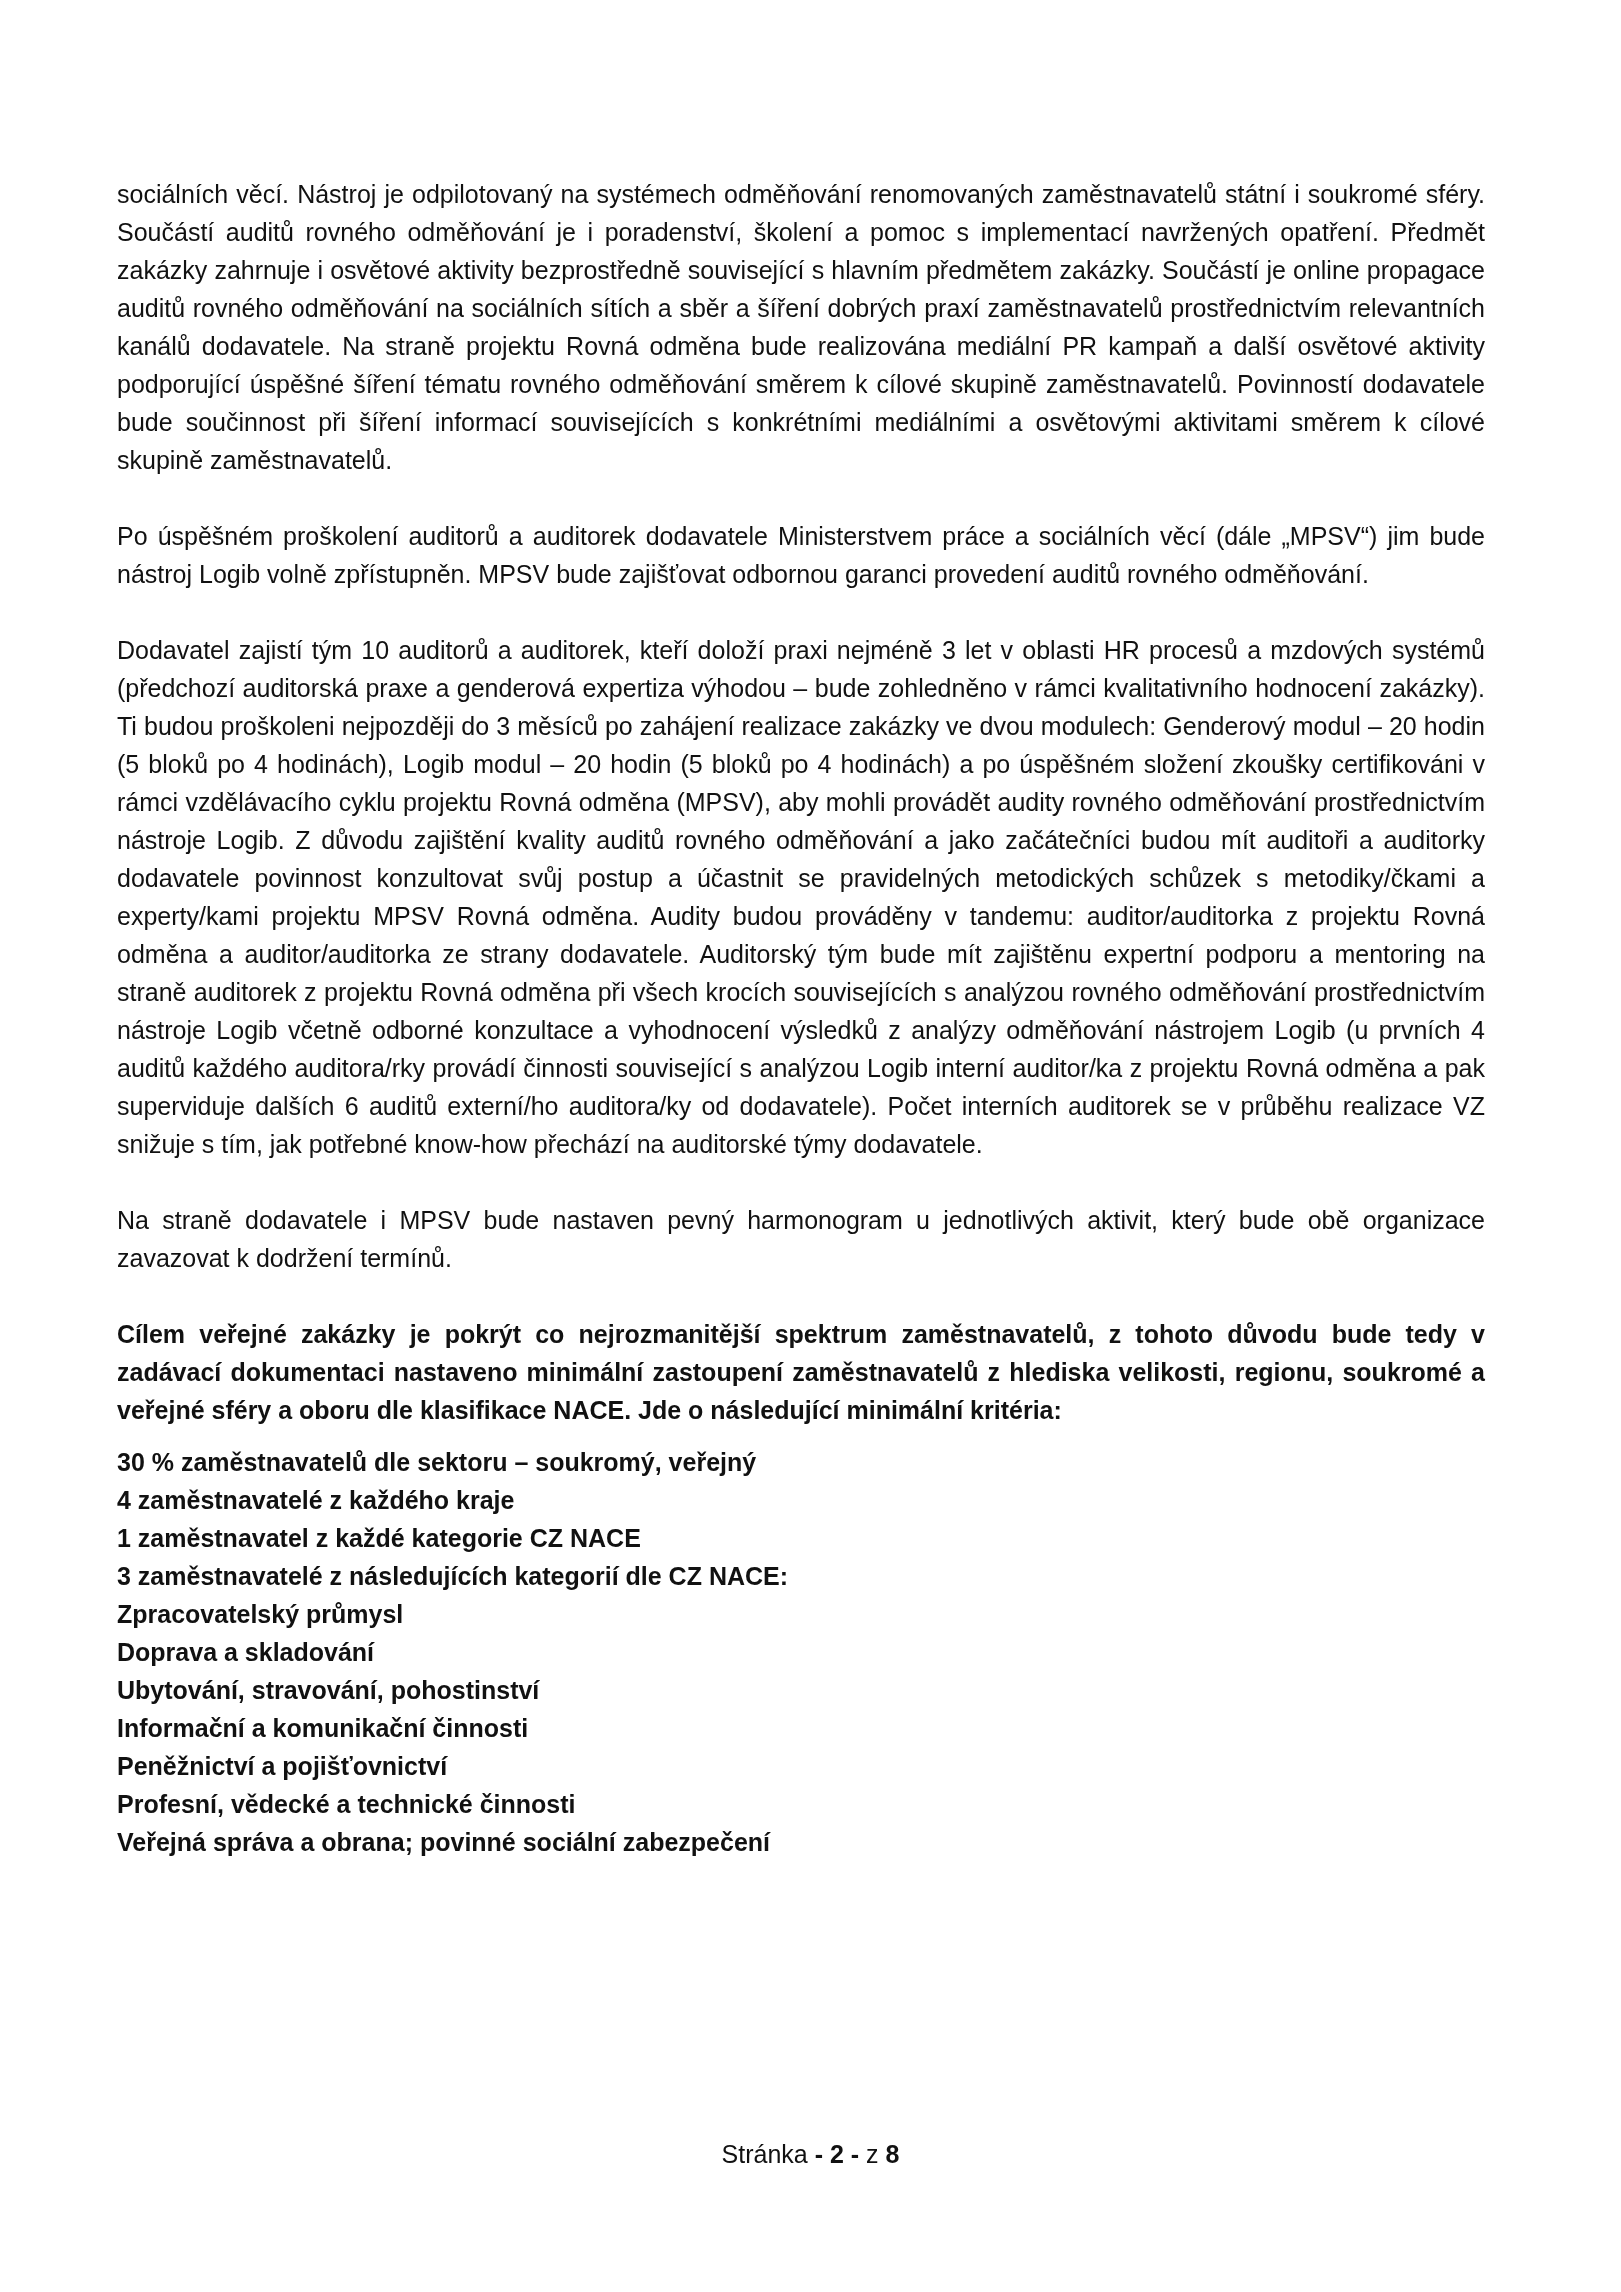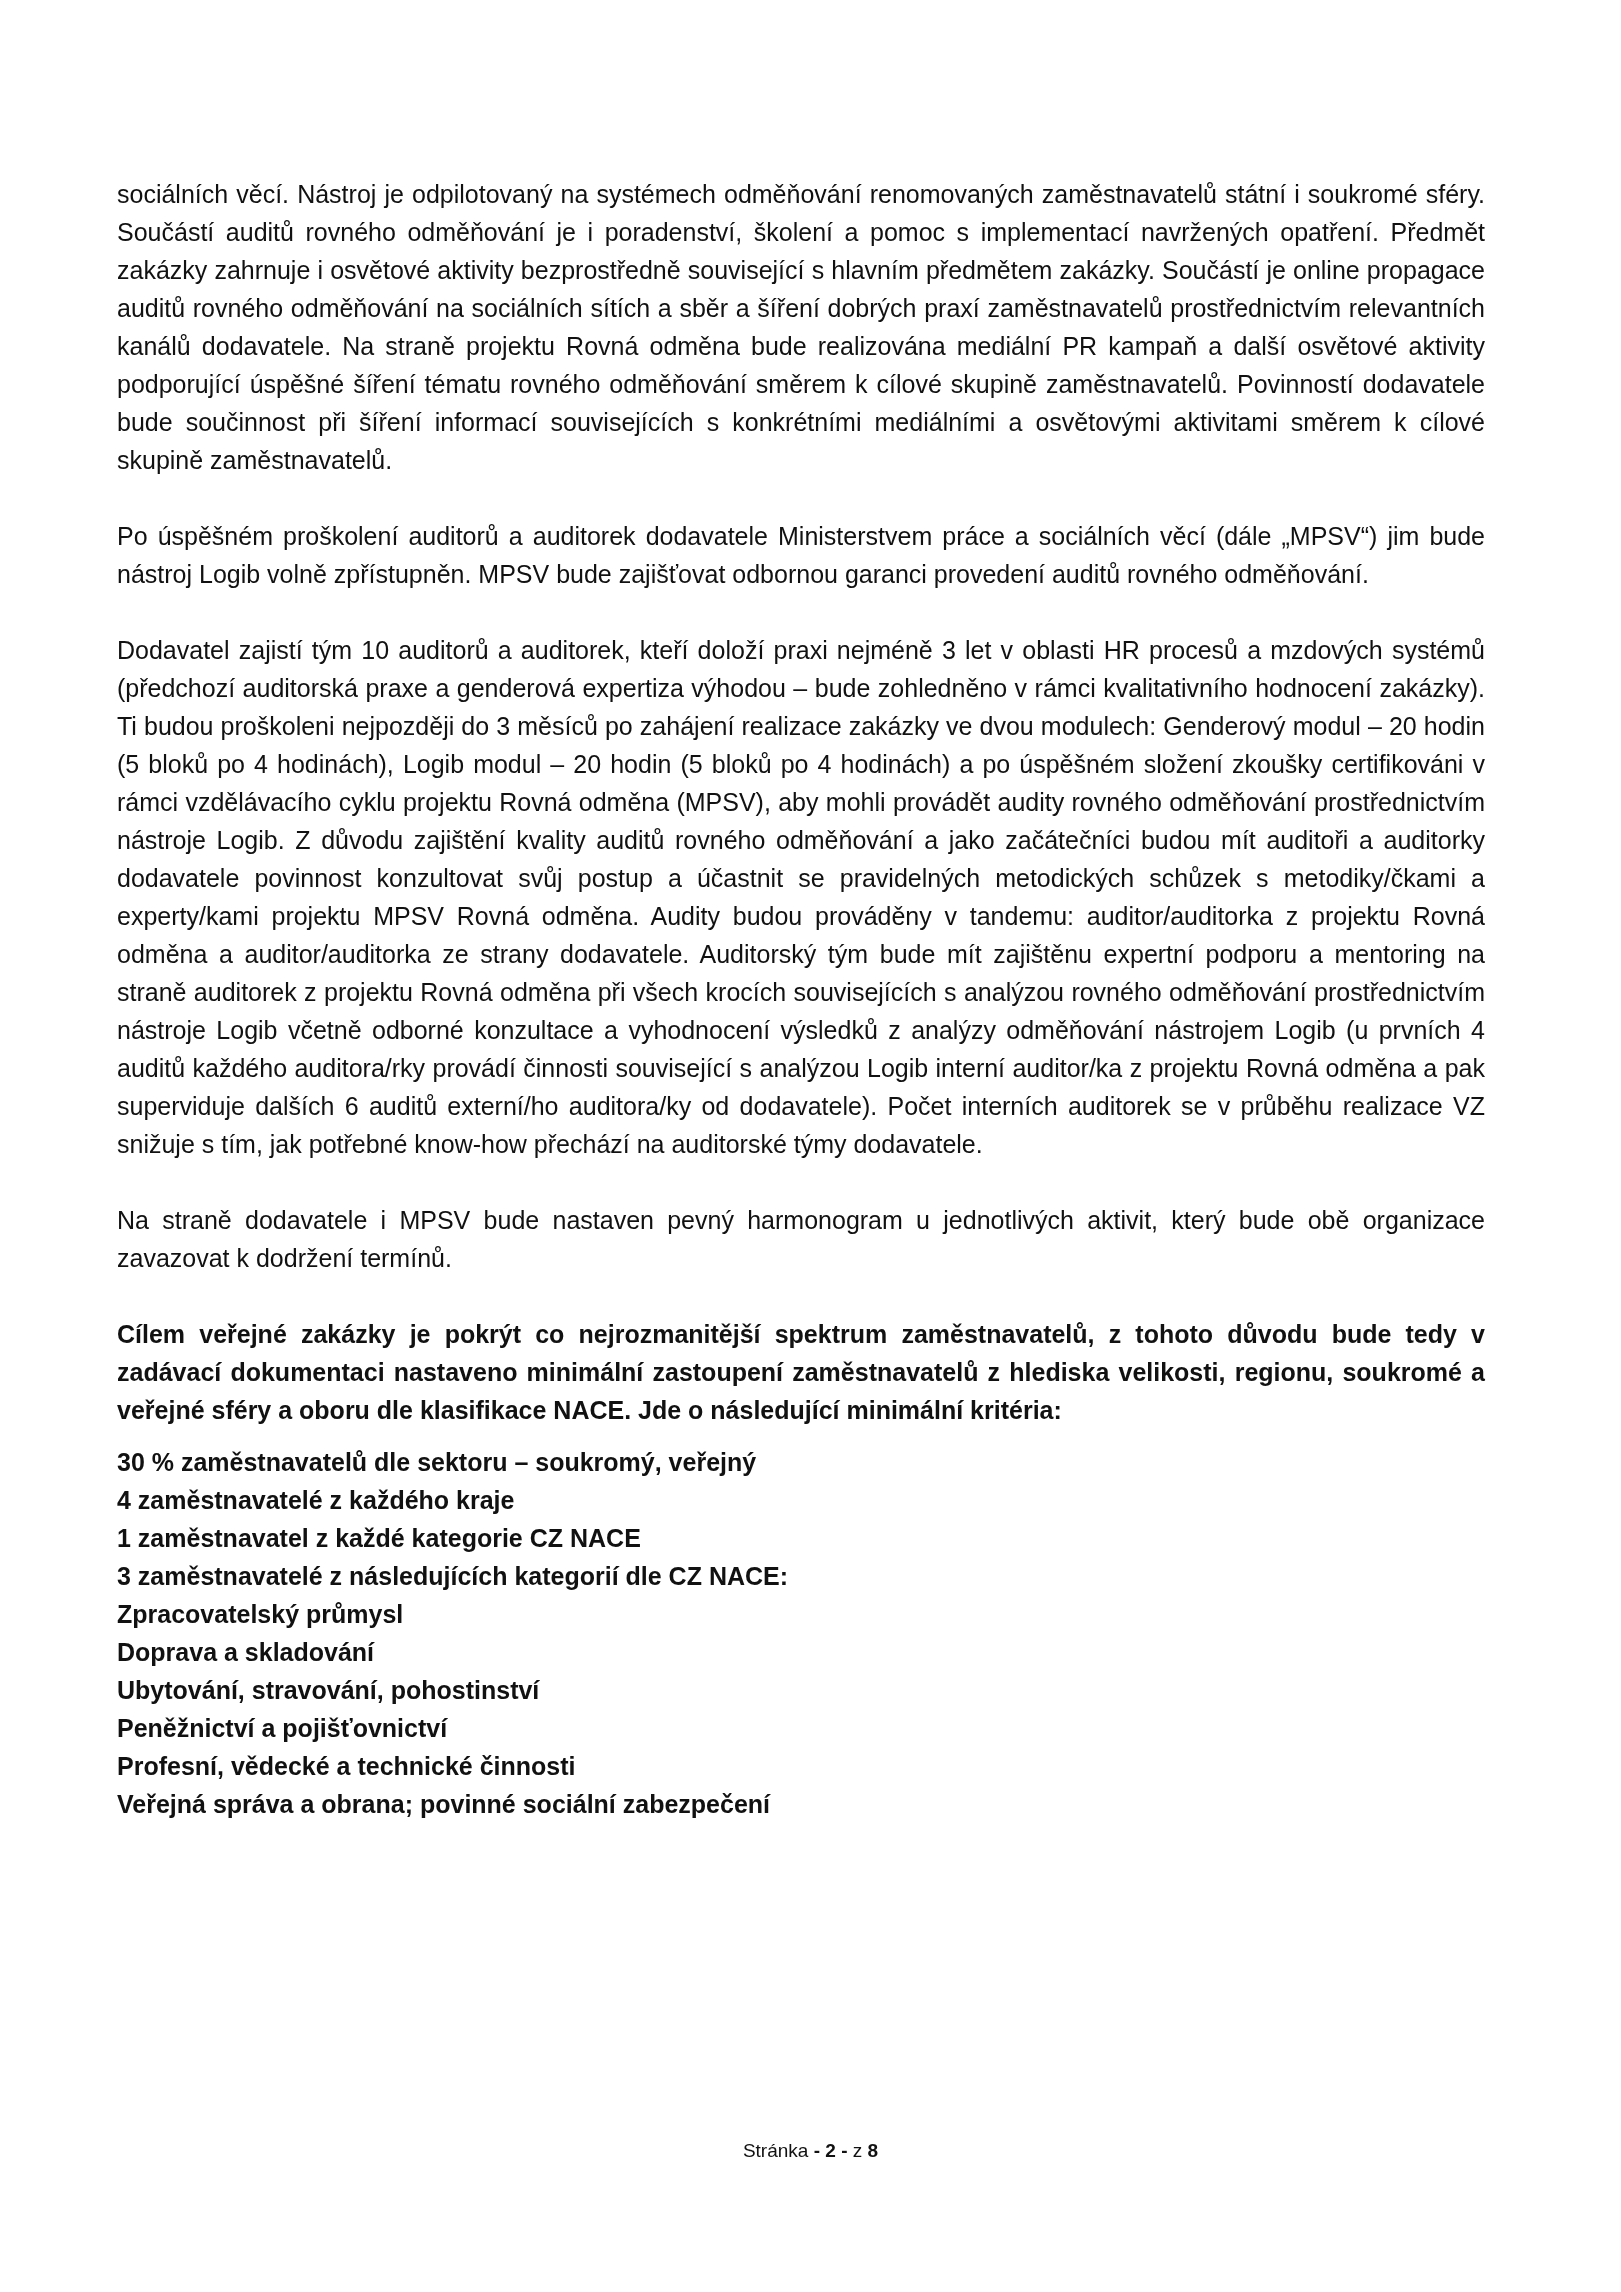--- a/index.html
+++ b/index.html
@@ -22,21 +22,21 @@
   .bold { font-weight: bold; }
   .crit-list { margin: 0; padding: 0; list-style: none; }
   .crit-list li { margin: 0; font-weight: bold; }
   .footer {
     position: absolute;
     left: 0;
     width: 1621px;
     top: 2140px;
     text-align: center;
     font-family: "Liberation Sans", sans-serif;
-    font-size: 19px;
+    font-size: 25px;
     color: #111111;
   }
   .footer b { font-weight: bold; }
 </style>
 </head>
 <body>
 
 <div class="page">
   <p class="para">sociálních věcí. Nástroj je odpilotovaný na systémech odměňování renomovaných zaměstnavatelů státní i soukromé sféry. Součástí auditů rovného odměňování je i poradenství, školení a pomoc s implementací navržených opatření. Předmět zakázky zahrnuje i osvětové aktivity bezprostředně související s hlavním předmětem zakázky. Součástí je online propagace auditů rovného odměňování na sociálních sítích a sběr a šíření dobrých praxí zaměstnavatelů prostřednictvím relevantních kanálů dodavatele. Na straně projektu Rovná odměna bude realizována mediální PR kampaň a další osvětové aktivity podporující úspěšné šíření tématu rovného odměňování směrem k cílové skupině zaměstnavatelů. Povinností dodavatele bude součinnost při šíření informací souvisejících s konkrétními mediálními a osvětovými aktivitami směrem k cílové skupině zaměstnavatelů.</p>
   <p class="para">Po úspěšném proškolení auditorů a auditorek dodavatele Ministerstvem práce a sociálních věcí (dále „MPSV“) jim bude nástroj Logib volně zpřístupněn. MPSV bude zajišťovat odbornou garanci provedení auditů rovného odměňování.</p>
@@ -44,20 +44,21 @@
   <p class="para">Na straně dodavatele i MPSV bude nastaven pevný harmonogram u jednotlivých aktivit, který bude obě organizace zavazovat k dodržení termínů.</p>
   <p class="para tight bold">Cílem veřejné zakázky je pokrýt co nejrozmanitější spektrum zaměstnavatelů, z tohoto důvodu bude tedy v zadávací dokumentaci nastaveno minimální zastoupení zaměstnavatelů z hlediska velikosti, regionu, soukromé a veřejné sféry a oboru dle klasifikace NACE. Jde o následující minimální kritéria:</p>
   <ul class="crit-list">
     <li>30 % zaměstnavatelů dle sektoru – soukromý, veřejný</li>
     <li>4 zaměstnavatelé z každého kraje</li>
     <li>1 zaměstnavatel z každé kategorie CZ NACE</li>
     <li>3 zaměstnavatelé z následujících kategorií dle CZ NACE:</li>
     <li>Zpracovatelský průmysl</li>
     <li>Doprava a skladování</li>
     <li>Ubytování, stravování, pohostinství</li>
+    <li>Informační a komunikační činnosti</li>
     <li>Peněžnictví a pojišťovnictví</li>
     <li>Profesní, vědecké a technické činnosti</li>
     <li>Veřejná správa a obrana; povinné sociální zabezpečení</li>
   </ul>
 </div>
 
 <div class="footer">
   <span>Stránka</span>
   <b>-</b>
   <b>2</b>

